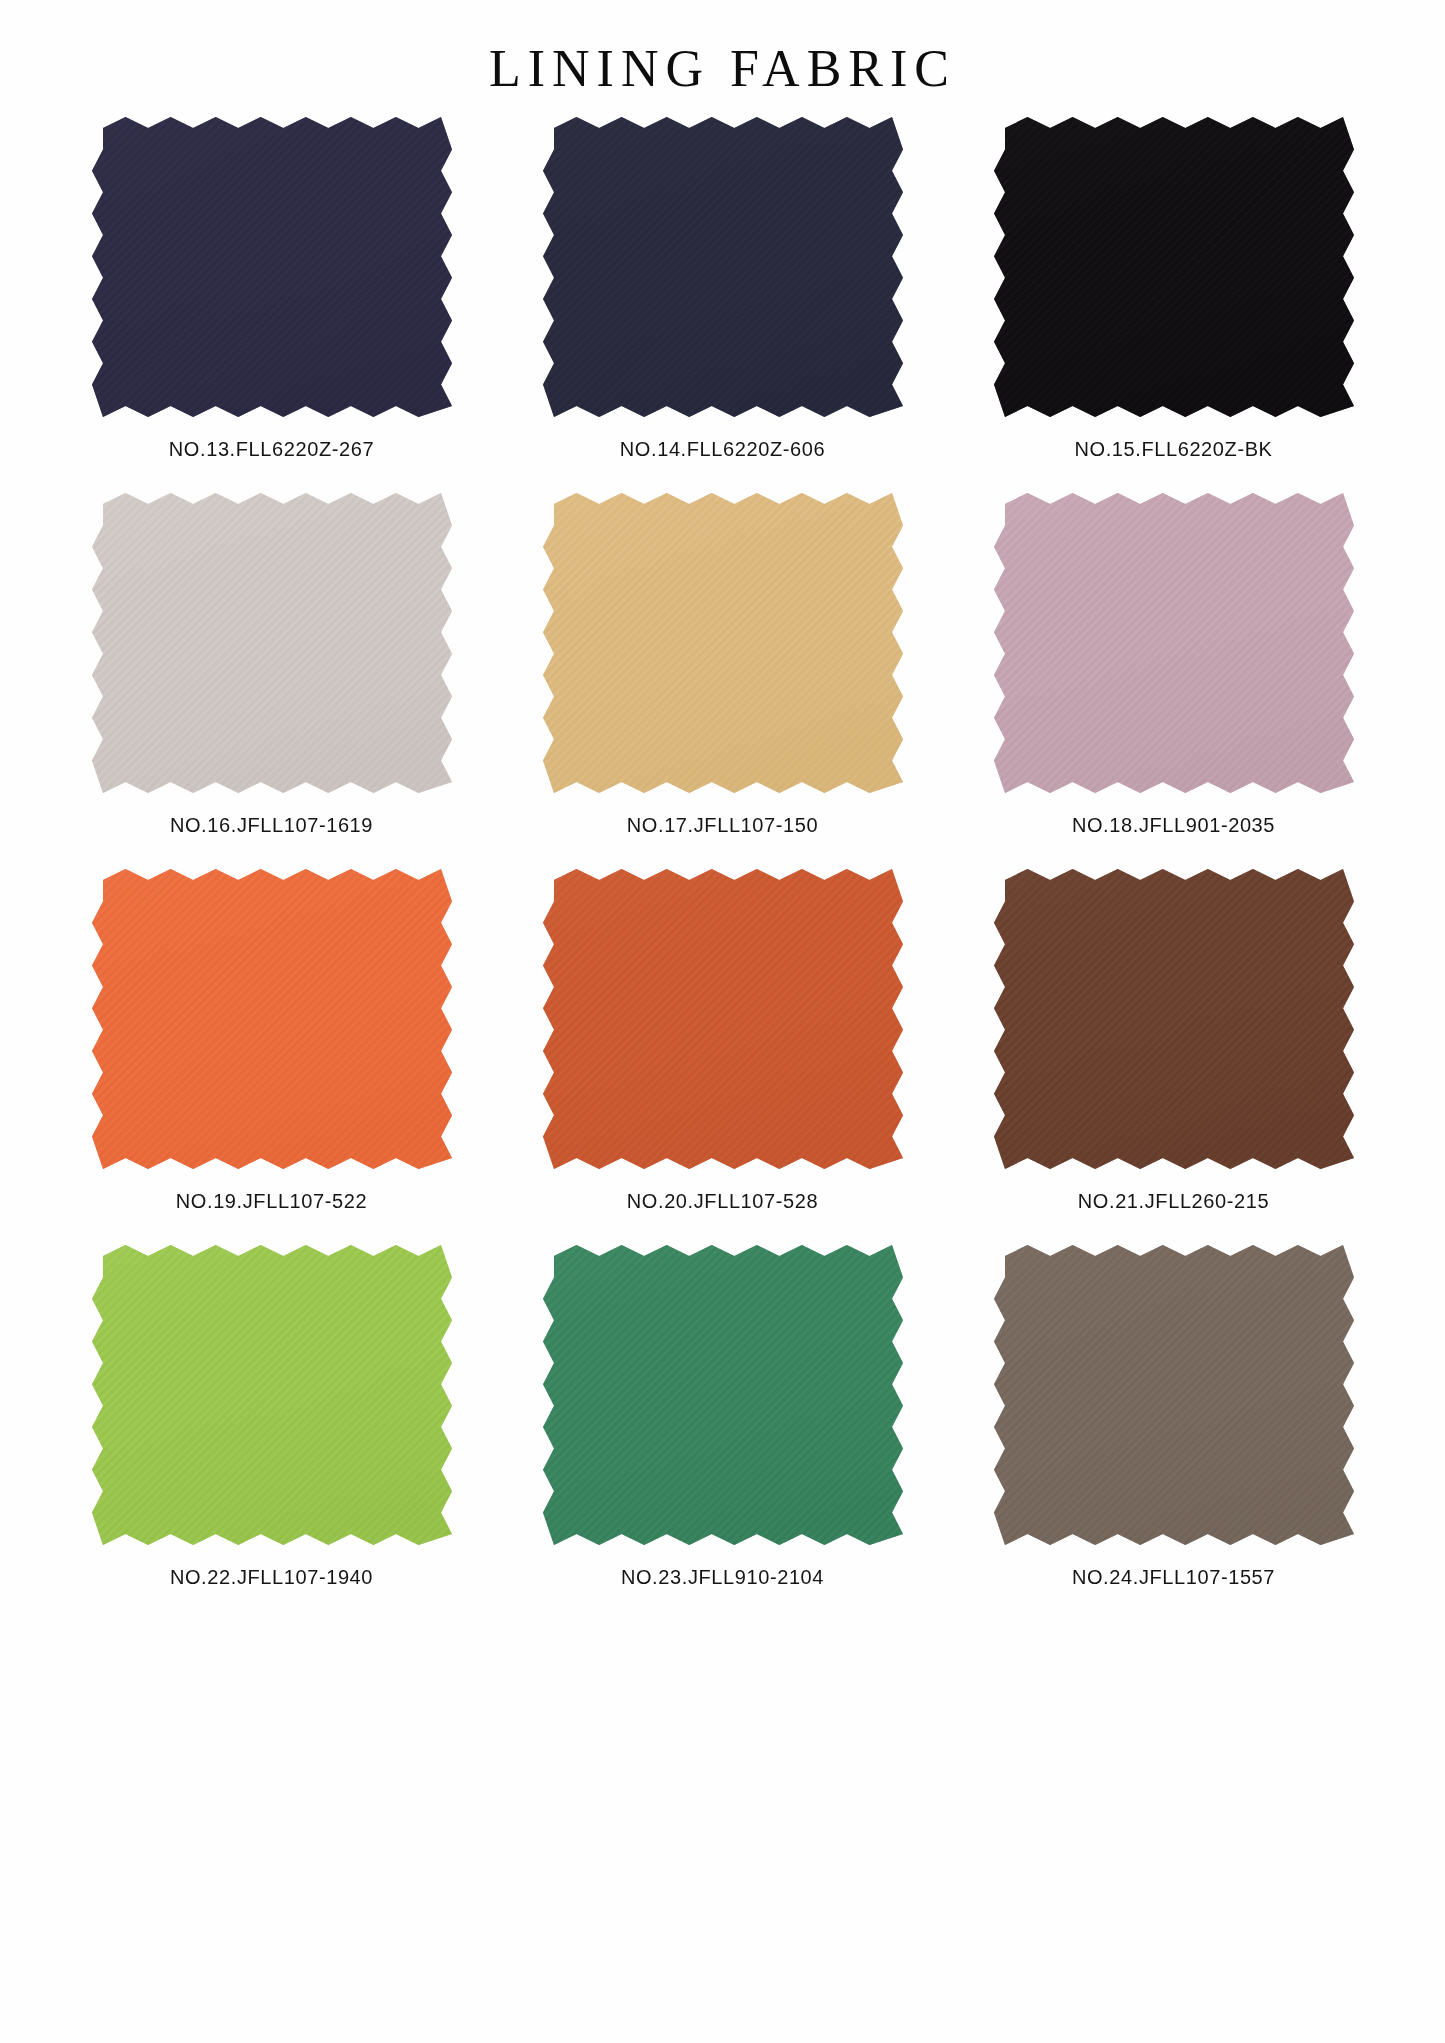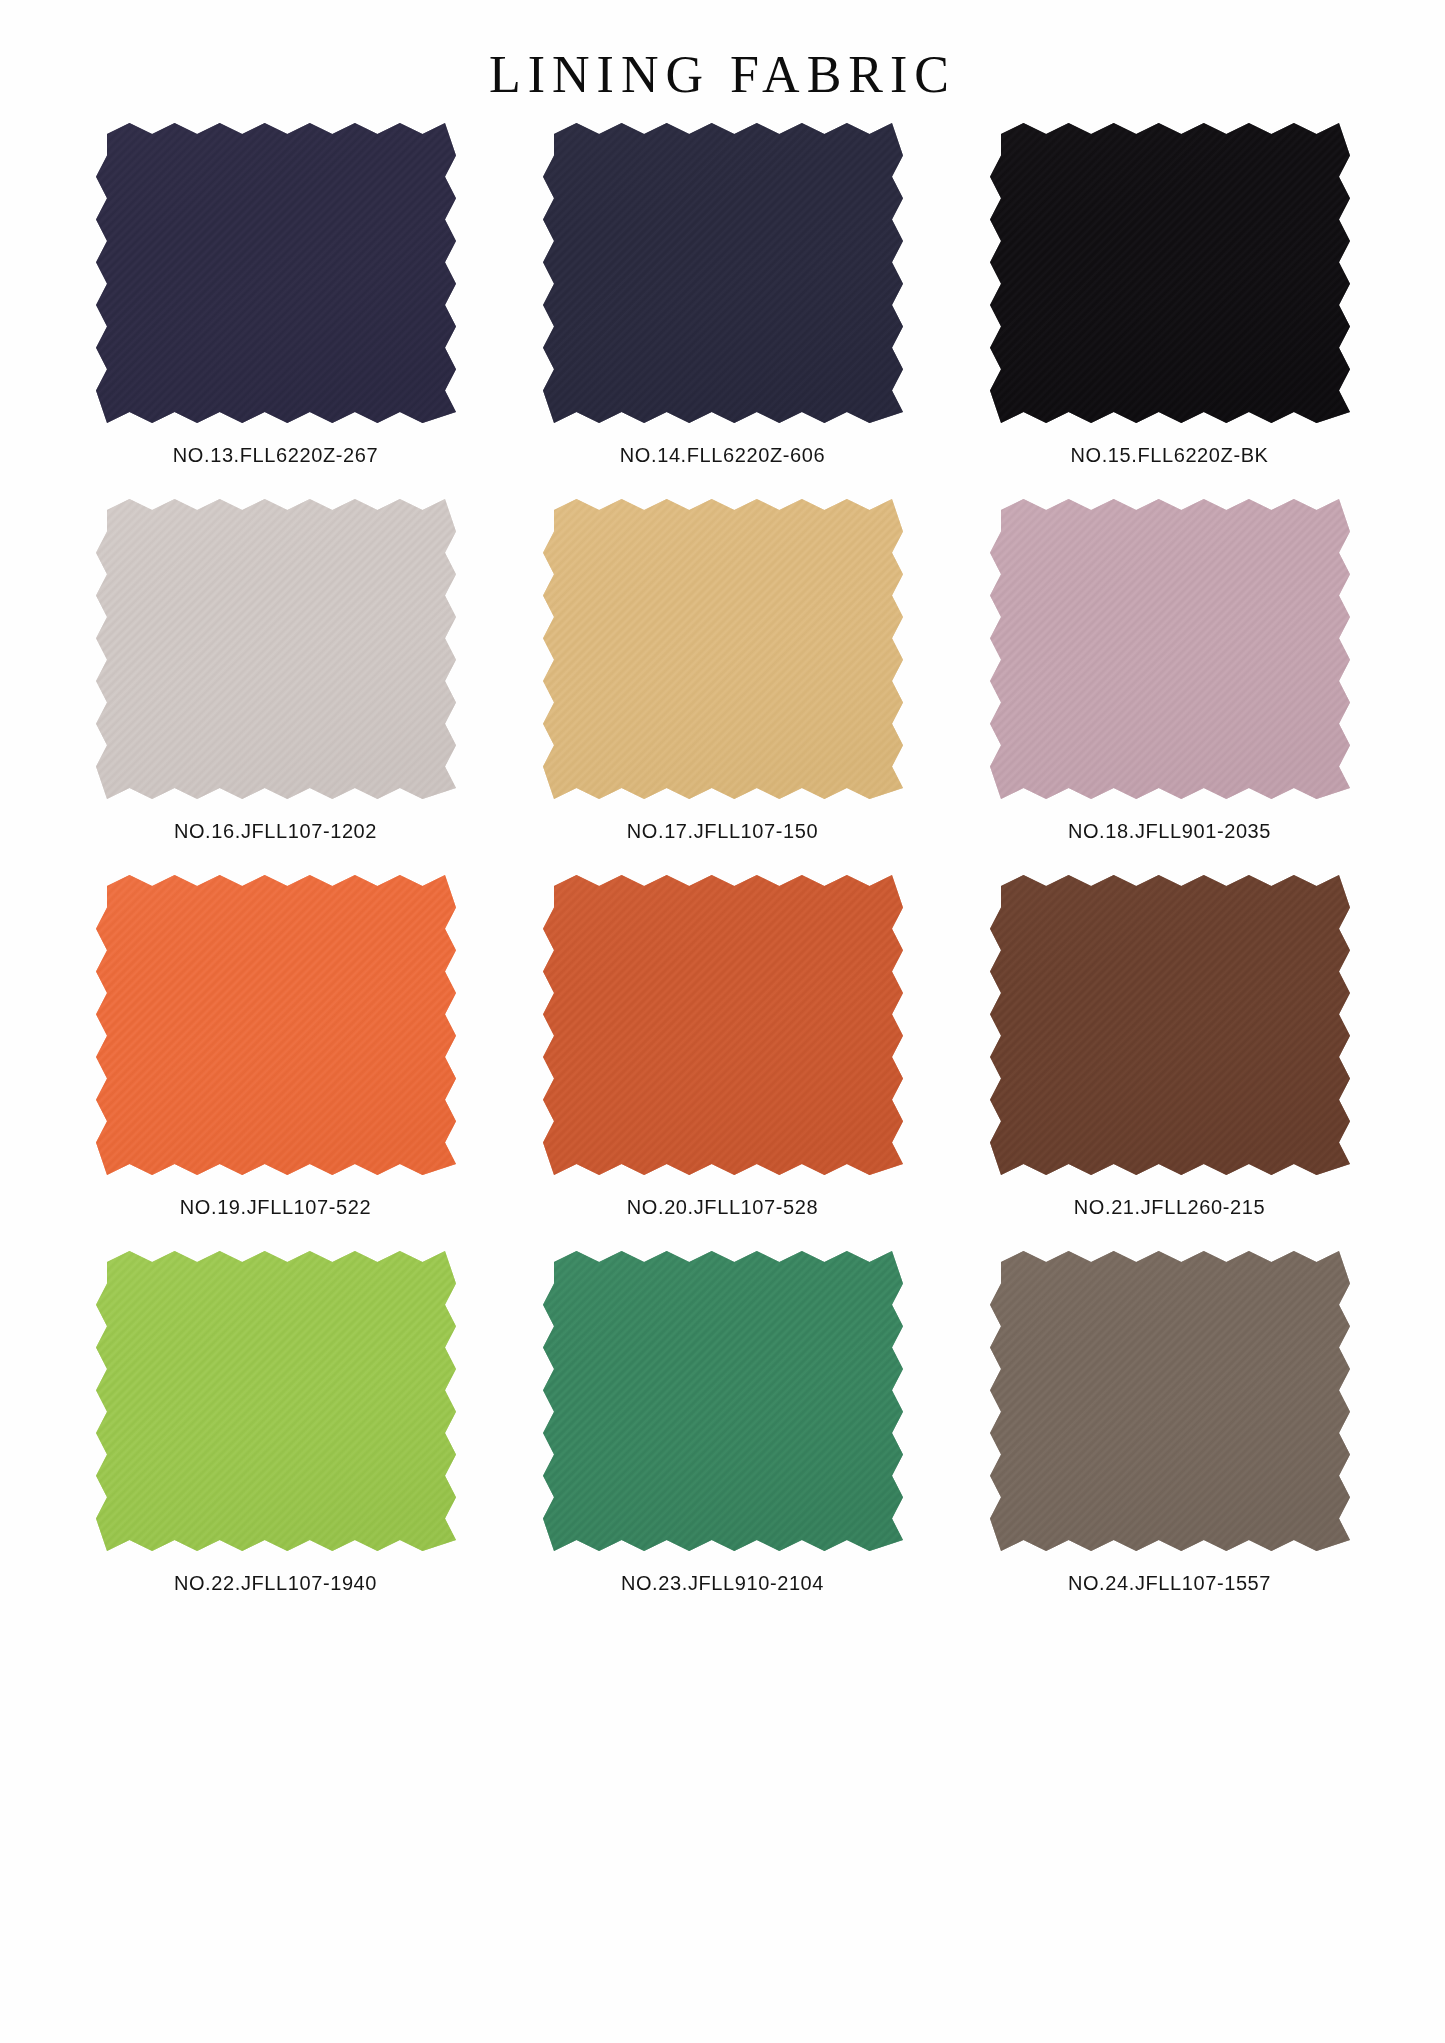--- a/index.html
+++ b/index.html
@@ -15,21 +15,21 @@
     font-family: "Liberation Sans", sans-serif;
     color: #111111;
     overflow: hidden;
     position: relative;
   }
 
   .page {
     width: 1445px;
     height: 2043px;
     background: #fefefe;
-    padding: 16px;
+    padding: 10px;
     position: relative;
   }
 
   
   .title-bar {
     width: 100%;
     text-align: center;
     padding-top: 30px;
     padding-bottom: 6px;
   }
@@ -201,21 +201,21 @@
                 <stop offset="100%" stop-color="#beb5b2" stop-opacity="0.26"></stop>
               </linearGradient>
             </defs>
             <g clip-path="url(#clip3)">
               <rect x="-20" y="-20" width="400" height="340" fill="#cfc7c4"></rect>
               <rect x="-20" y="-20" width="400" height="340" fill="url(#weave3)" opacity="0.55"></rect>
               <rect x="-20" y="-20" width="400" height="340" fill="url(#grad3)"></rect>
             </g>
           </svg>
         </div>
-        <div class="caption">NO.16.JFLL107-1202</div>
+        <div class="caption">NO.16.JFLL107-1619</div>
       </div>
       <div class="cell">
         <div class="swatch-wrap">
           <svg class="swatch-svg" viewBox="0 0 360 300">
             <defs>
               <clipPath id="clip4">
                 <path d="M11.0,11.0 L33.5,0.0 L56.1,11.0 L78.6,0.0 L101.1,11.0 L123.7,0.0 L146.2,11.0 L168.7,0.0 L191.3,11.0 L213.8,0.0 L236.3,11.0 L258.9,0.0 L281.4,11.0 L303.9,0.0 L326.5,11.0 L349.0,0.0 L360.0,32.4 L349.0,53.8 L360.0,75.2 L349.0,96.5 L360.0,117.9 L349.0,139.3 L360.0,160.7 L349.0,182.1 L360.0,203.5 L349.0,224.8 L360.0,246.2 L349.0,267.6 L360.0,289.0 L326.5,300.0 L303.9,289.0 L281.4,300.0 L258.9,289.0 L236.3,300.0 L213.8,289.0 L191.3,300.0 L168.7,289.0 L146.2,300.0 L123.7,289.0 L101.1,300.0 L78.6,289.0 L56.1,300.0 L33.5,289.0 L11.0,300.0 L0.0,267.6 L11.0,246.2 L0.0,224.8 L11.0,203.5 L0.0,182.1 L11.0,160.7 L0.0,139.3 L11.0,117.9 L0.0,96.5 L11.0,75.2 L0.0,53.8 L11.0,32.4 Z"></path>
               </clipPath>
               <pattern id="weave4" width="6" height="6" patternUnits="userSpaceOnUse" patternTransform="rotate(-45)">
                 <rect width="6" height="6" fill="#dcb97f"></rect>

